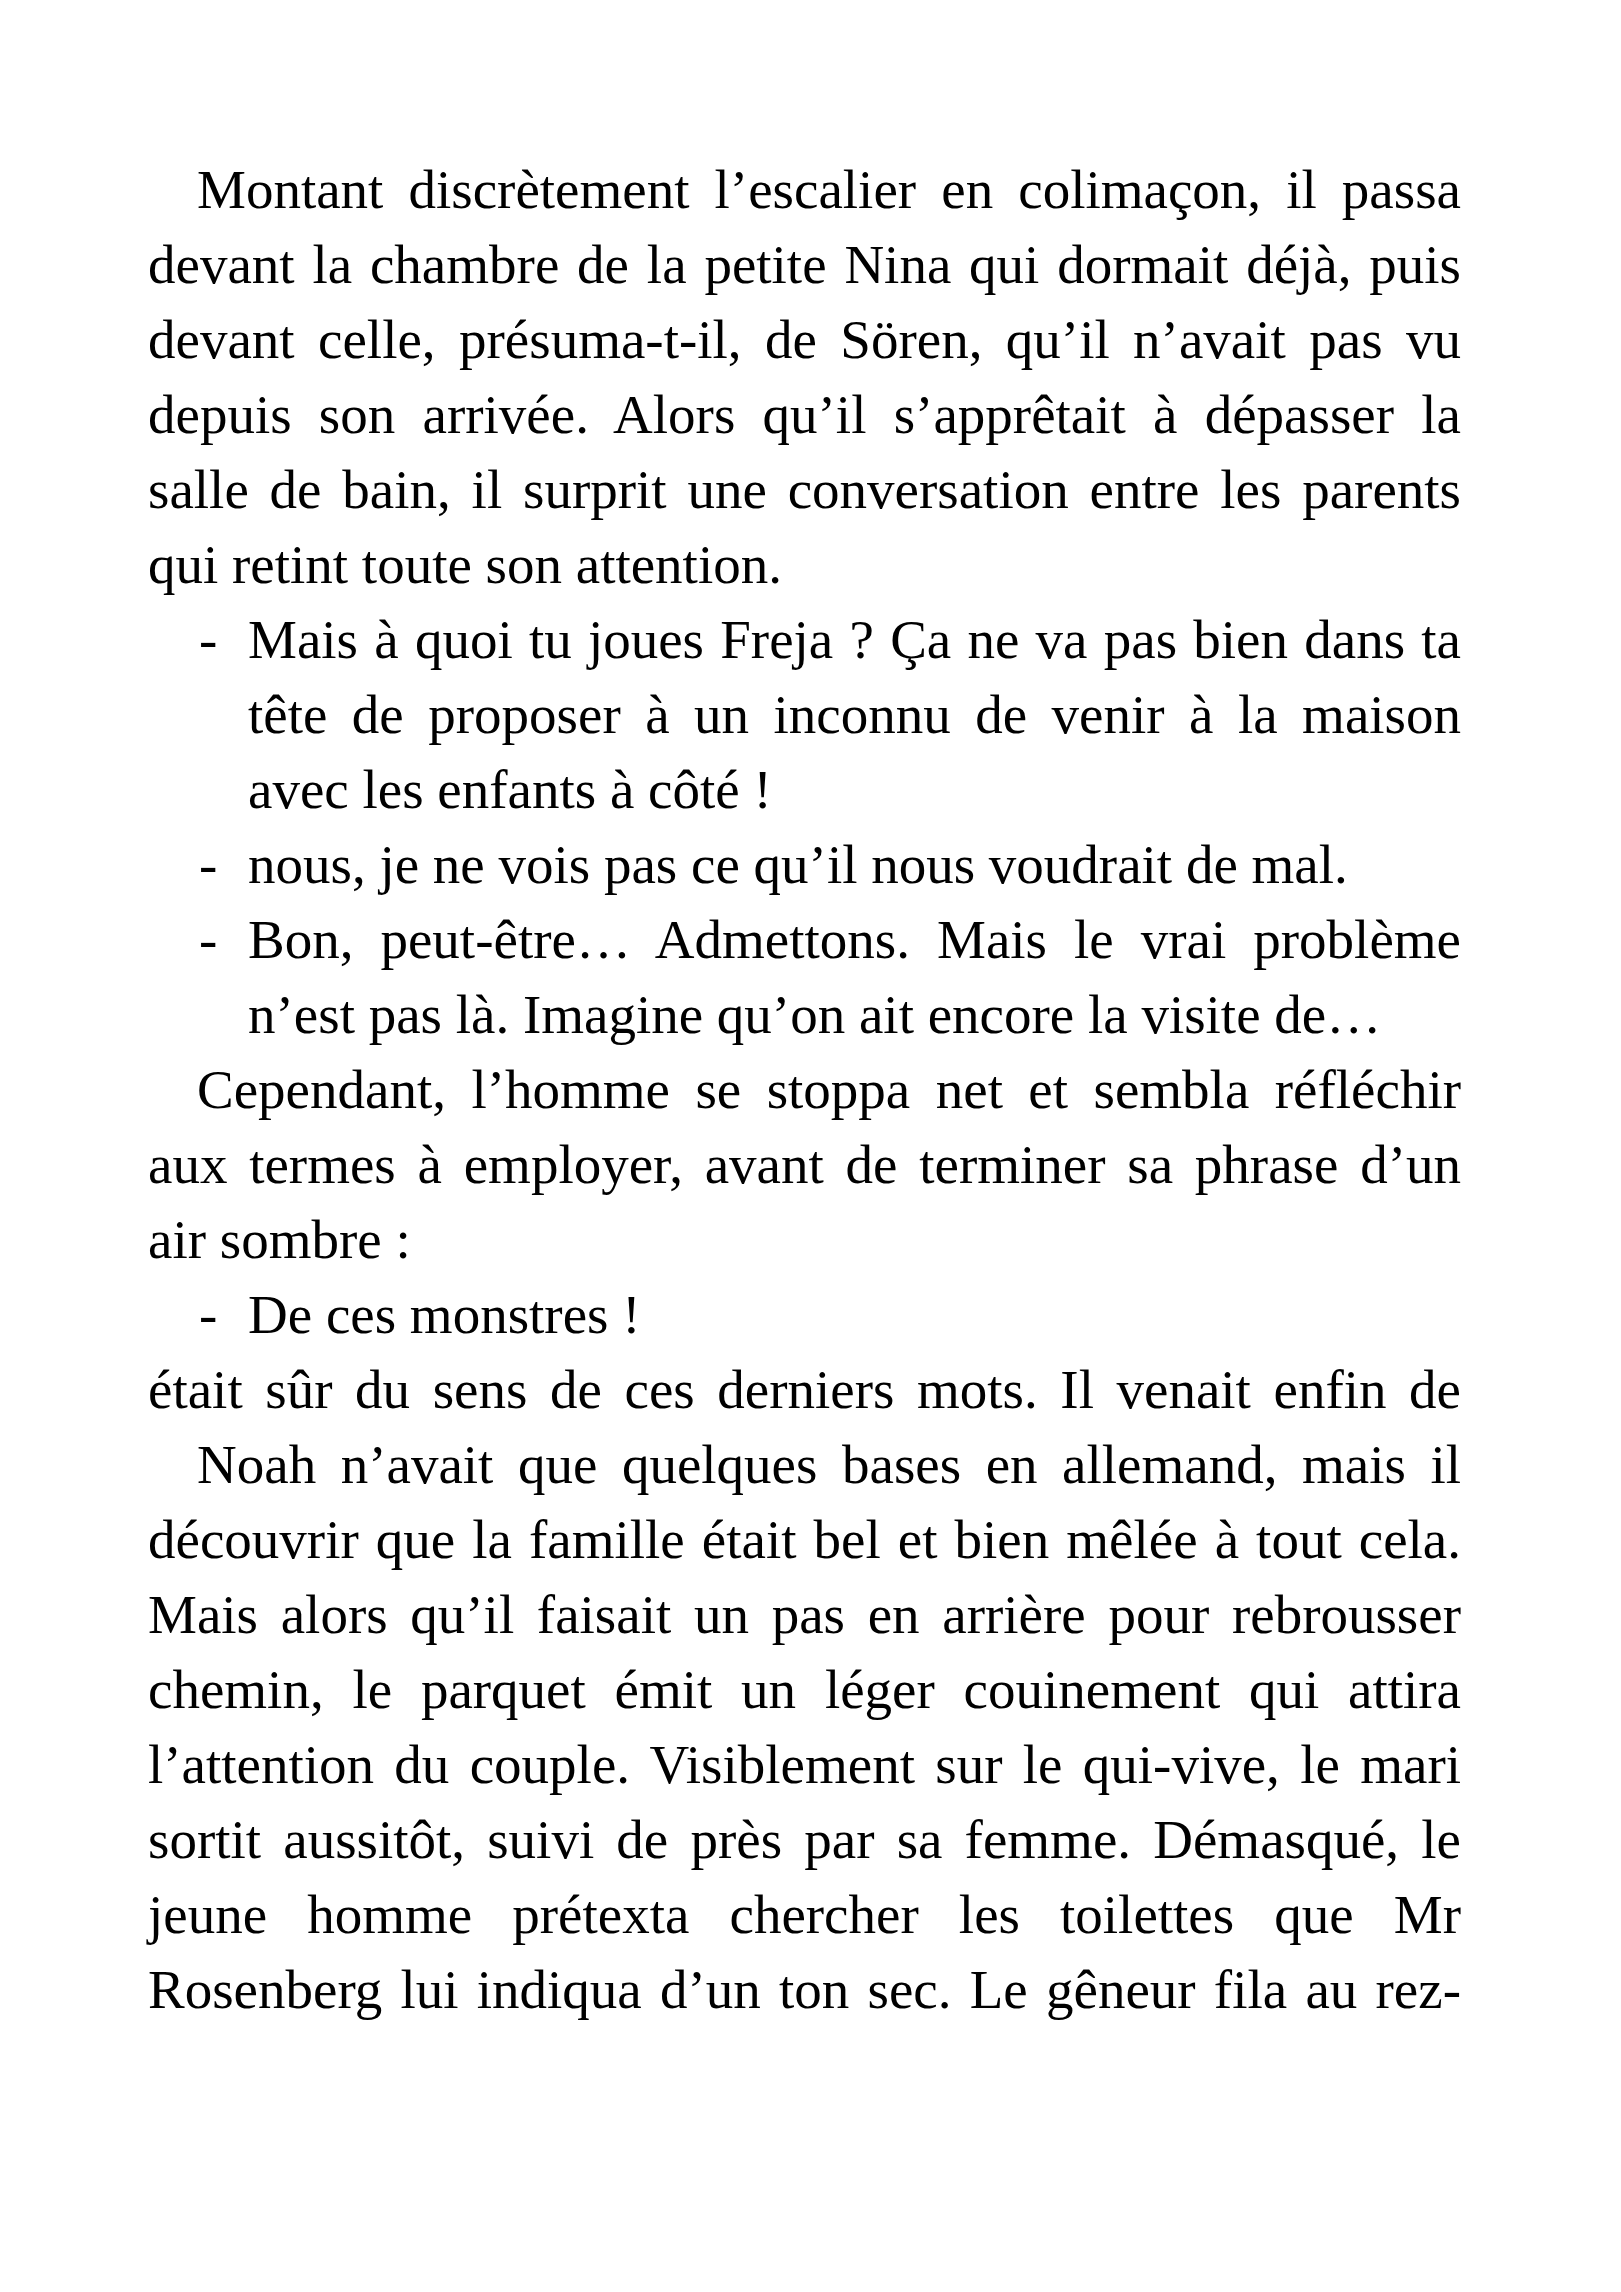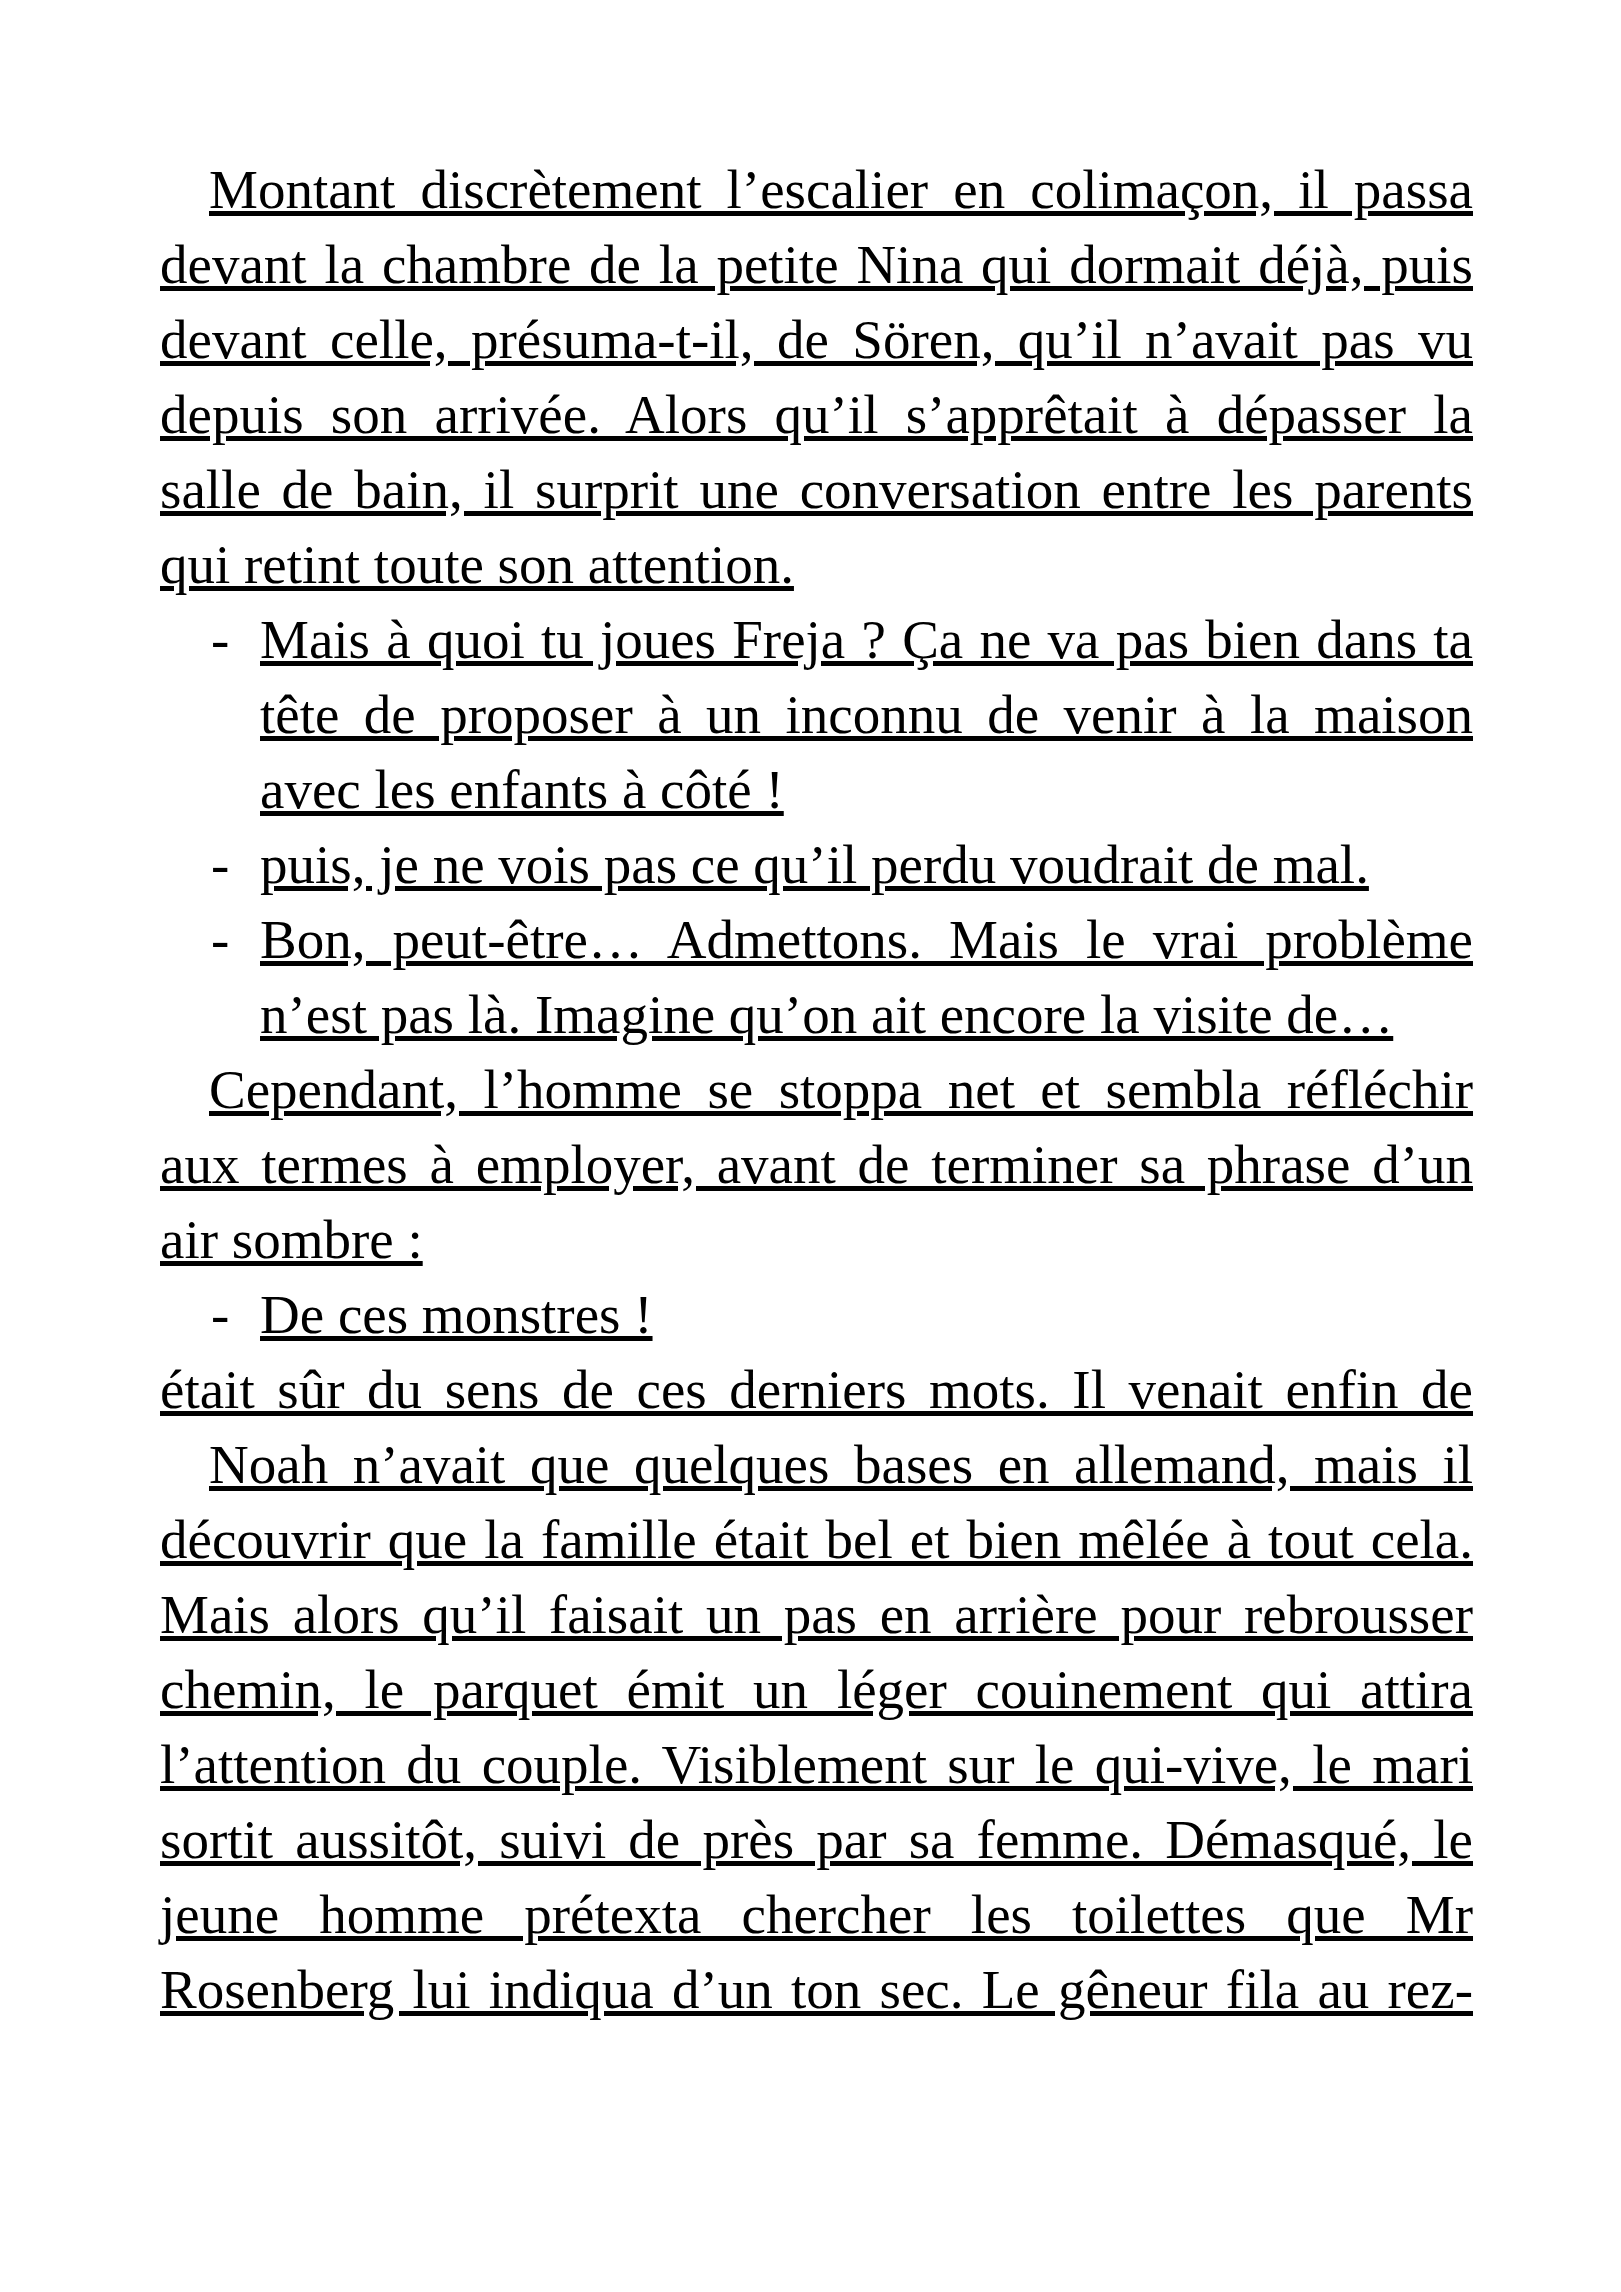--- a/index.html
+++ b/index.html
@@ -13,23 +13,22 @@
     height: 2293px;
     background: #ffffff;
     color: #000000;
     font-family: "Liberation Serif", "DejaVu Serif", serif;
     font-size: 55px;
     overflow: hidden;
   }
   .text-block {
     position: absolute;
     top: 152px;
-    left: 160px;
+    left: 148px;
     width: 1313px;
-    text-decoration: underline;
   }
   .line {
     line-height: 75px;
     text-align: justify;
     text-align-last: justify;
   }
   .line.nj {
     text-align: center;
     text-align-last: left;
   }
@@ -59,21 +58,21 @@
         <div class="line"><span>salle de bain, il surprit une conversation entre les parents</span></div>
         <div class="line nj"><span>qui retint toute son attention.</span></div>
       </div>
       <div class="para dash">
         <div class="line first"><span class="dash-marker">-</span><span>Mais à quoi tu joues Freja ? Ça ne va pas bien dans ta</span></div>
         <div class="line"><span>tête de proposer à un inconnu de venir à la maison</span></div>
         <div class="line nj"><span>avec les enfants à côté !</span></div>
       </div>
       <div class="para dash">
         <div class="line first"><span class="dash-marker">-</span></div>
-        <div class="line nj"><span>puis, je ne vois pas ce qu’il perdu voudrait de mal.</span></div>
+        <div class="line nj"><span>nous, je ne vois pas ce qu’il nous voudrait de mal.</span></div>
       </div>
       <div class="para dash">
         <div class="line first"><span class="dash-marker">-</span><span>Bon, peut-être… Admettons. Mais le vrai problème</span></div>
         <div class="line nj"><span>n’est pas là. Imagine qu’on ait encore la visite de…</span></div>
       </div>
       <div class="para indented">
         <div class="line first"><span>Cependant, l’homme se stoppa net et sembla réfléchir</span></div>
         <div class="line"><span>aux termes à employer, avant de terminer sa phrase d’un</span></div>
         <div class="line nj"><span>air sombre :</span></div>
       </div>

